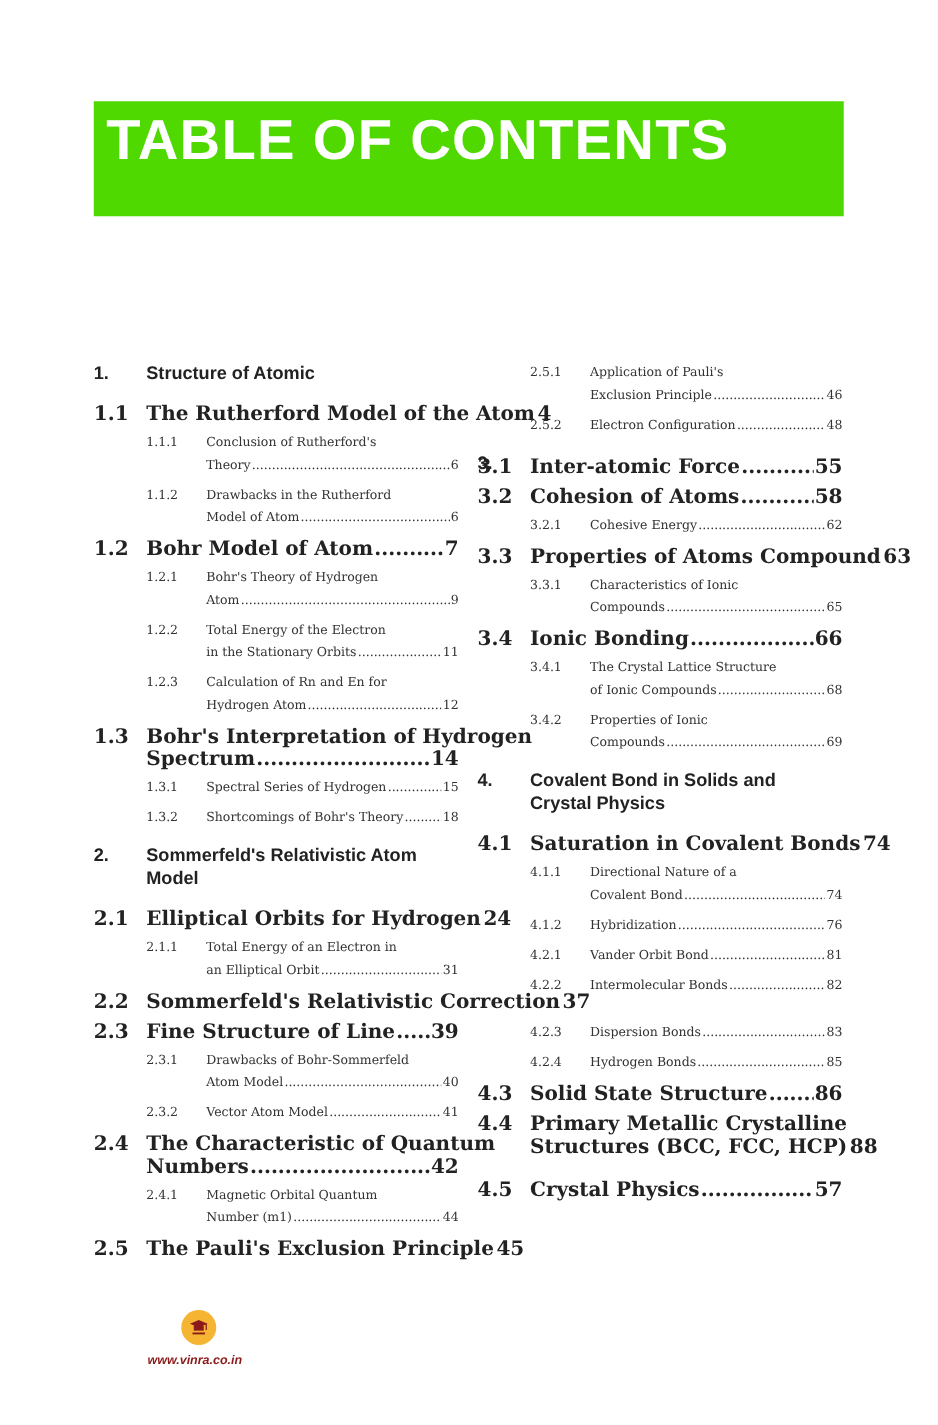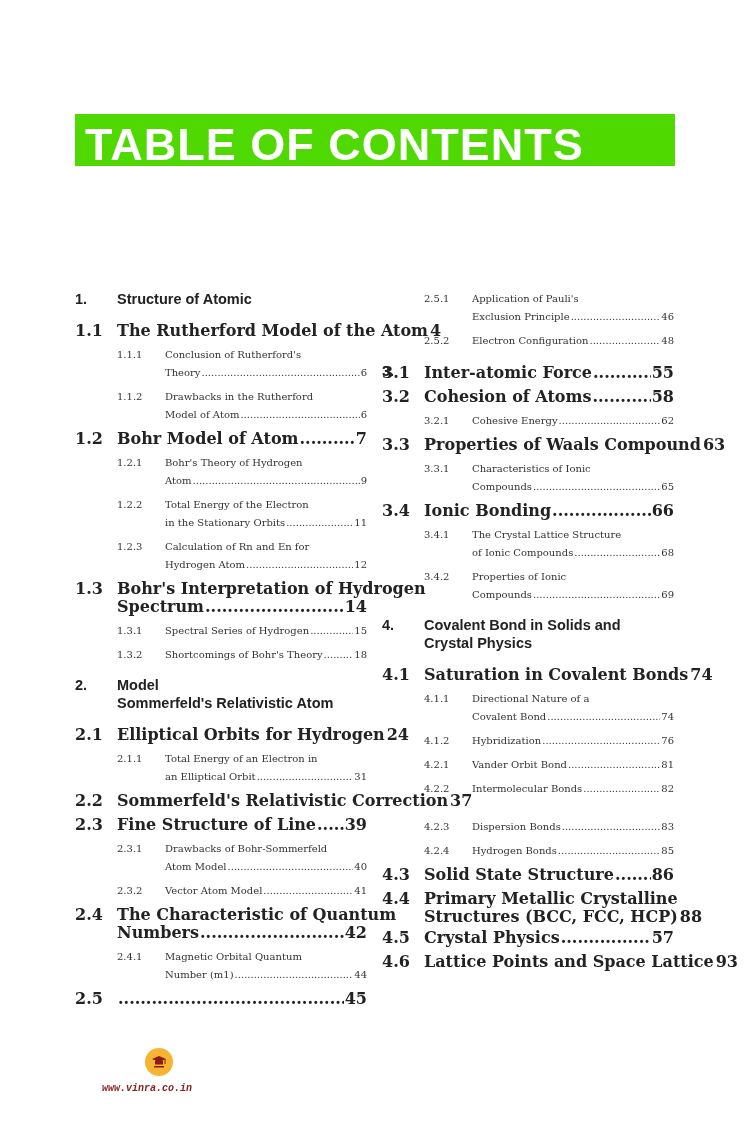--- a/index.html
+++ b/index.html
@@ -1,18 +1,18 @@
 <!DOCTYPE html>
 <html><head>
   <meta charset="utf-8">
   <style>
     html, body { margin: 0; padding: 0; background: #ffffff; }
     body { width: 750px; height: 1140px; position: relative; overflow: hidden;
            font-family: "DejaVu Serif", "Liberation Serif", serif; color: #222; }
-    .banner { position: absolute; left: 75px; top: 114px; width: 600px; height: 52px;
+    .banner { position: absolute; left: 75px; top: 81px; width: 600px; height: 92px;
               background: #4fd900; }
     .banner-title { position: absolute; left: 10px; top: 4px; margin: 0;
                     font-family: "Liberation Sans", "DejaVu Sans", sans-serif;
                     font-weight: bold; font-size: 45px; letter-spacing: 1px; color: #ffffff;
                     line-height: 54px; }
     .col { position: absolute; top: 290px; width: 292px; }
     .col.left { left: 75px; }
     .col.right { left: 382px; }
     .entry { position: relative; font-size: 12.5px; line-height: 18px; }
     .entry .num { position: absolute; left: 0; top: 0; }
@@ -22,21 +22,21 @@
     .sub { font-size: 10px; color: #333; }
     .sub .num { left: 42px; }
     .sub .body { margin-left: 90px; }
     .line { display: flex; align-items: baseline; }
     .line .txt { white-space: nowrap; }
     .line .dots { flex: 1; overflow: hidden; white-space: nowrap; margin: 0 1px; letter-spacing: 0px; }
     .line .dots::after { content: "............................................................................................................................................"; }
     .line .page { white-space: nowrap; }
     .footer-logo { position: absolute; left: 145px; top: 1048px; width: 28px; height: 28px;
                    border-radius: 50%; background: #f5b532; display: flex; align-items: center; justify-content: center; }
-    .footer-url { position: absolute; left: 102px; top: 1083px; font-family: Liberation Mono, monospace;
+    .footer-url { position: absolute; left: 118px; top: 1083px; font-family: Liberation Sans, sans-serif;
                   font-style: italic; font-weight: bold; font-size: 10px; color: #8b1a1a; }
   </style>
 </head>
 <body>
 
 <div class="banner">
   <h1 class="banner-title">TABLE OF CONTENTS</h1>
 </div>
 
 <div class="col left" id="col-left">
@@ -163,25 +163,25 @@
           <span class="txt">Shortcomings of Bohr's Theory</span>
           <span class="dots"></span>
           <span class="page">18</span>
         </div>
       </span>
     </div>
     <div class="entry chapter" style="margin-bottom: 14px;">
       <span class="num">2.</span>
       <span class="body">
         <div class="line">
+          <span class="txt">Sommerfeld's Relativistic Atom</span>
+        </div>
+        <div class="line">
           <span class="txt">Model</span>
         </div>
-        <div class="line">
-          <span class="txt">Sommerfeld's Relativistic Atom</span>
-        </div>
       </span>
     </div>
     <div class="entry section" style="margin-bottom: 6px;">
       <span class="num">2.1</span>
       <span class="body">
         <div class="line">
           <span class="txt">Elliptical Orbits for Hydrogen</span>
           <span class="dots"></span>
           <span class="page">24</span>
         </div>
@@ -266,20 +266,21 @@
           <span class="txt">Number (m1)</span>
           <span class="dots"></span>
           <span class="page">44</span>
         </div>
       </span>
     </div>
     <div class="entry section" style="margin-bottom: 6px;">
       <span class="num">2.5</span>
       <span class="body">
         <div class="line">
+          <span class="txt">The Pauli's Exclusion Principle</span>
           <span class="dots"></span>
           <span class="page">45</span>
         </div>
       </span>
     </div>
   </div>
 <div class="col right" id="col-right">
     <div class="entry sub" style="margin-bottom: 6px;">
       <span class="num">2.5.1</span>
       <span class="body">
@@ -333,21 +334,21 @@
           <span class="txt">Cohesive Energy</span>
           <span class="dots"></span>
           <span class="page">62</span>
         </div>
       </span>
     </div>
     <div class="entry section" style="margin-bottom: 6px;">
       <span class="num">3.3</span>
       <span class="body">
         <div class="line">
-          <span class="txt">Properties of Waals Compound</span>
+          <span class="txt">Properties of Atoms Compound</span>
           <span class="dots"></span>
           <span class="page">63</span>
         </div>
       </span>
     </div>
     <div class="entry sub" style="margin-bottom: 6px;">
       <span class="num">3.3.1</span>
       <span class="body">
         <div class="line">
           <span class="txt">Characteristics of Ionic</span>
@@ -482,50 +483,40 @@
     <div class="entry section" style="margin-bottom: 6px;">
       <span class="num">4.3</span>
       <span class="body">
         <div class="line">
           <span class="txt">Solid State Structure</span>
           <span class="dots"></span>
           <span class="page">86</span>
         </div>
       </span>
     </div>
-    <div class="entry section" style="margin-bottom: 3px;">
+    <div class="entry section" style="margin-bottom: 17px;">
       <span class="num">4.4</span>
       <span class="body">
         <div class="line">
           <span class="txt">Primary Metallic Crystalline</span>
         </div>
         <div class="line">
           <span class="txt">Structures (BCC, FCC, HCP)</span>
           <span class="dots"></span>
           <span class="page">88</span>
         </div>
       </span>
     </div>
     <div class="entry section" style="margin-bottom: 6px;">
       <span class="num">4.5</span>
       <span class="body">
         <div class="line">
           <span class="txt">Crystal Physics</span>
           <span class="dots"></span>
           <span class="page">57</span>
-        </div>
-      </span>
-    </div>
-    <div class="entry section" style="margin-bottom: 6px;">
-      <span class="num">4.6</span>
-      <span class="body">
-        <div class="line">
-          <span class="txt">Lattice Points and Space Lattice</span>
-          <span class="dots"></span>
-          <span class="page">93</span>
         </div>
       </span>
     </div>
   </div>
 
 <div class="footer-logo">
   <svg width="16" height="14" viewBox="0 0 16 14">
     <polygon points="8,1 15,4 8,7 1,4" fill="#8b1a1a"></polygon>
     <rect x="4" y="5.5" width="8" height="4" fill="#8b1a1a"></rect>
     <line x1="14" y1="4" x2="14" y2="9" stroke="#8b1a1a" stroke-width="1"></line>

